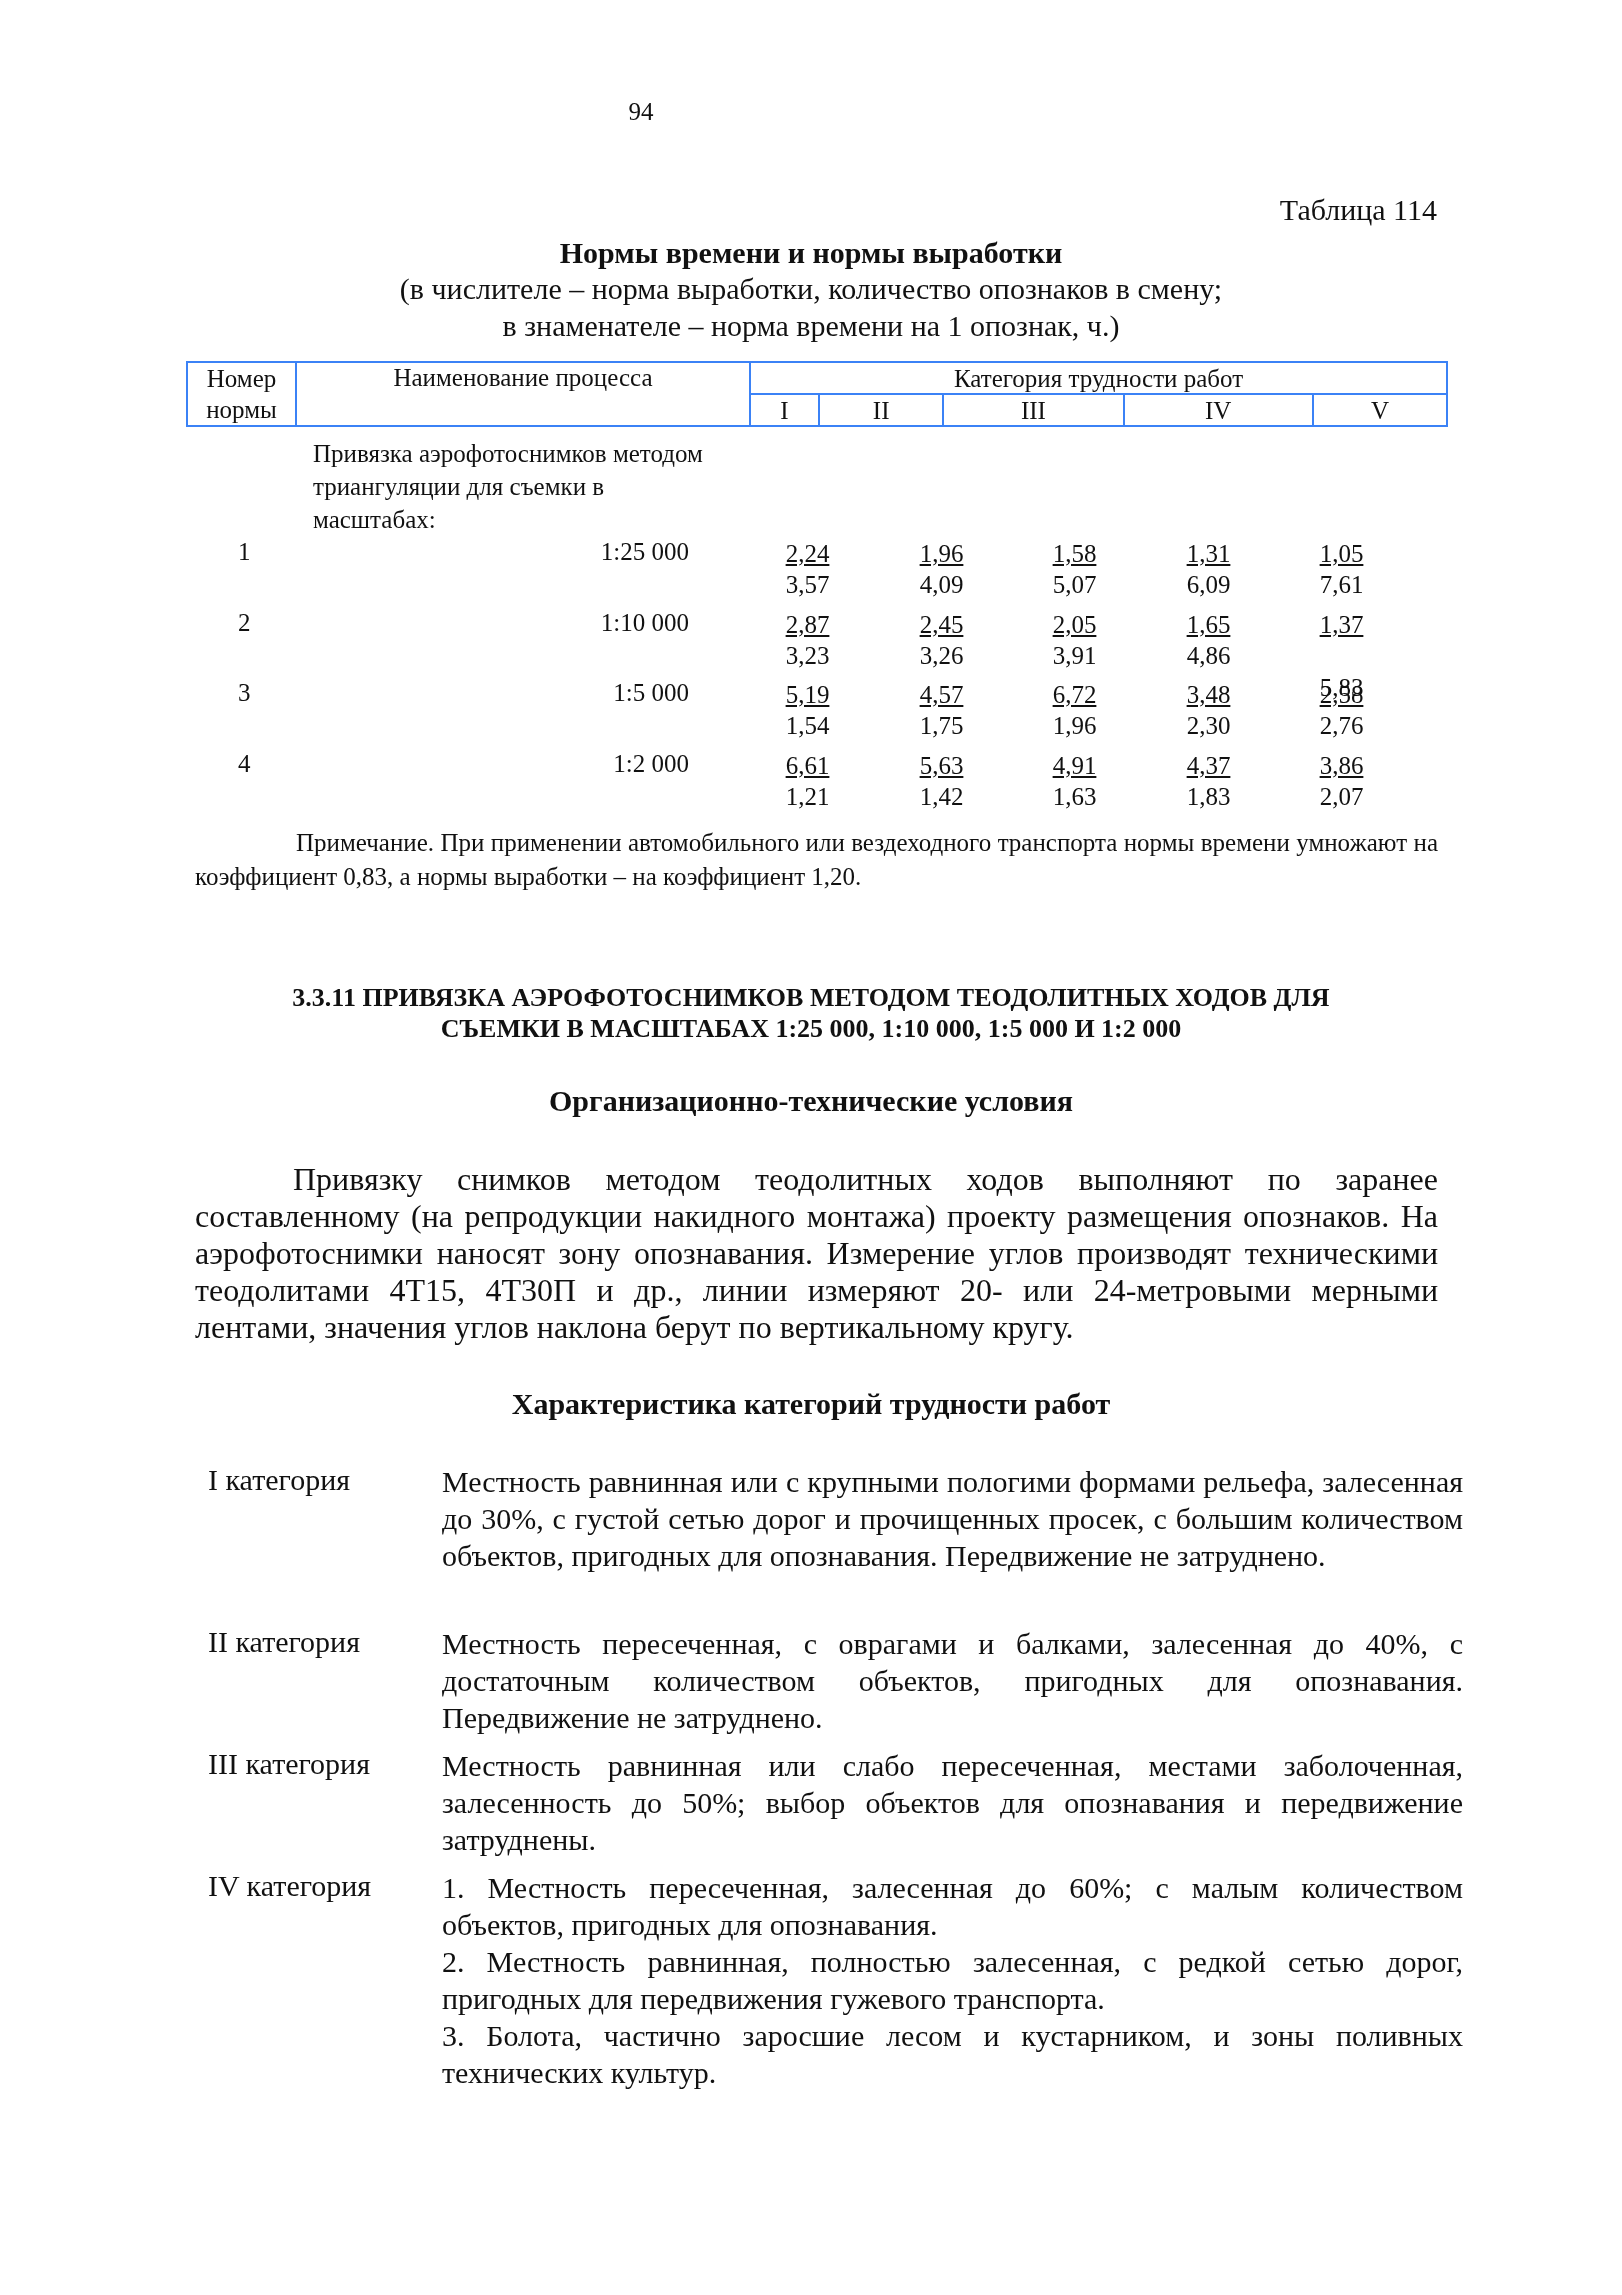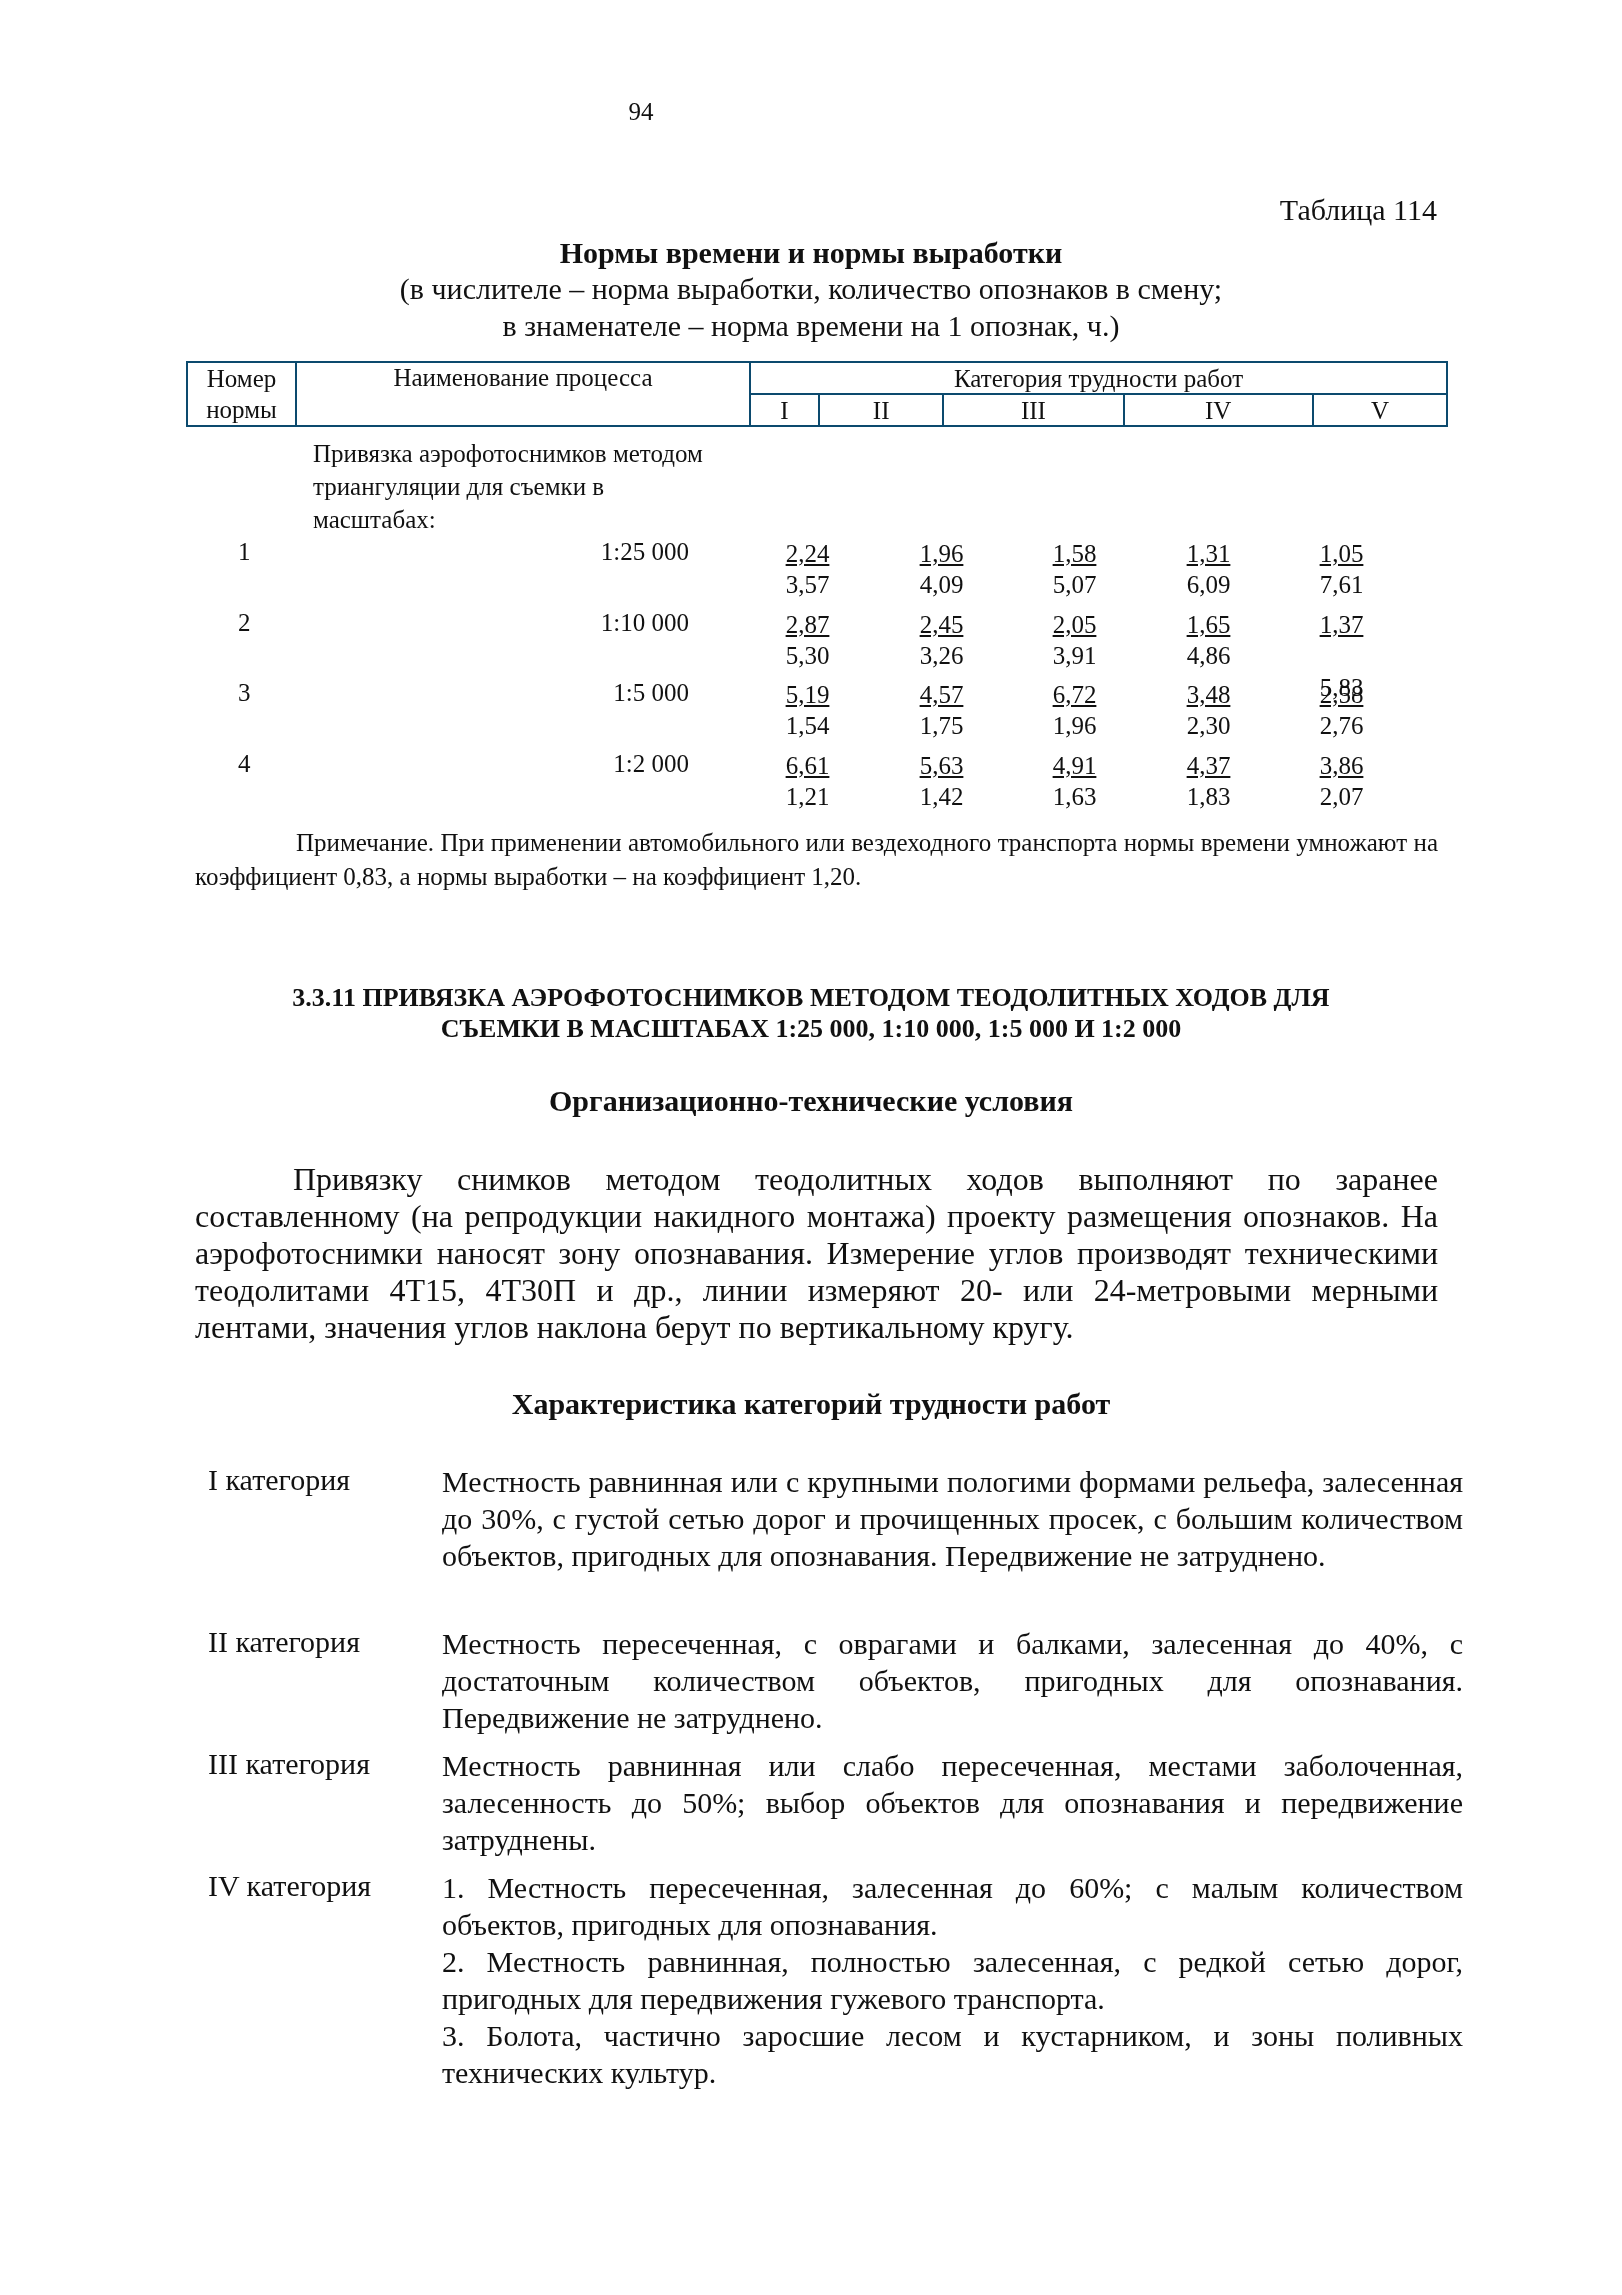--- a/index.html
+++ b/index.html
@@ -3,21 +3,21 @@
 <meta charset="utf-8">
 <style>
   html,body{margin:0;padding:0;background:#fff;}
   body{width:1622px;height:2295px;position:relative;font-family:"Liberation Serif",serif;color:#111;}
   .abs{position:absolute;}
   .pagenum{left:0;width:1282px;top:98px;text-align:center;font-size:25px;}
   .tbllabel{right:185px;top:193px;font-size:30px;}
   .title{left:0;width:1622px;top:236px;text-align:center;font-size:30px;font-weight:bold;}
   .sub{left:0;width:1622px;text-align:center;font-size:30px;}
   table.hdr{position:absolute;left:186px;top:361px;width:1262px;border-collapse:collapse;font-size:25px;}
-  table.hdr td{border:2px solid #0c4a6e;text-align:center;padding:0;height:30px;line-height:29px;}
+  table.hdr td{border:2px solid #3b82f6;text-align:center;padding:0;height:30px;line-height:29px;}
   .body-tbl{position:absolute;left:186px;top:432px;width:1262px;font-size:25px;}
   .proc{position:absolute;left:127px;line-height:33px;}
   .row{position:absolute;left:0;width:1262px;}
   .num{position:absolute;left:52px;}
   .scale{position:absolute;left:294px;width:209px;text-align:right;}
   .val{position:absolute;width:79px;text-align:center;line-height:31px;}
   .val .n{text-decoration:underline;display:block;}
   .note{left:195px;width:1243px;top:826px;font-size:25px;line-height:34px;text-align:justify;text-indent:101px;}
   .sec{left:0;width:1622px;text-align:center;font-size:26px;font-weight:bold;}
   .h2{left:0;width:1622px;text-align:center;font-size:30px;font-weight:bold;}
@@ -80,21 +80,21 @@
         <div class="val" style="left: 1116px;">
           <span class="n">1,05</span>
           <span style="display: block;">7,61</span>
         </div>
       </div>
       <div class="row" style="top: 177px;">
         <span class="num">2</span>
         <span class="scale">1:10 000</span>
         <div class="val" style="left: 582px;">
           <span class="n">2,87</span>
-          <span style="display: block;">5,30</span>
+          <span style="display: block;">3,23</span>
         </div>
         <div class="val" style="left: 716px;">
           <span class="n">2,45</span>
           <span style="display: block;">3,26</span>
         </div>
         <div class="val" style="left: 849px;">
           <span class="n">2,05</span>
           <span style="display: block;">3,91</span>
         </div>
         <div class="val" style="left: 983px;">

